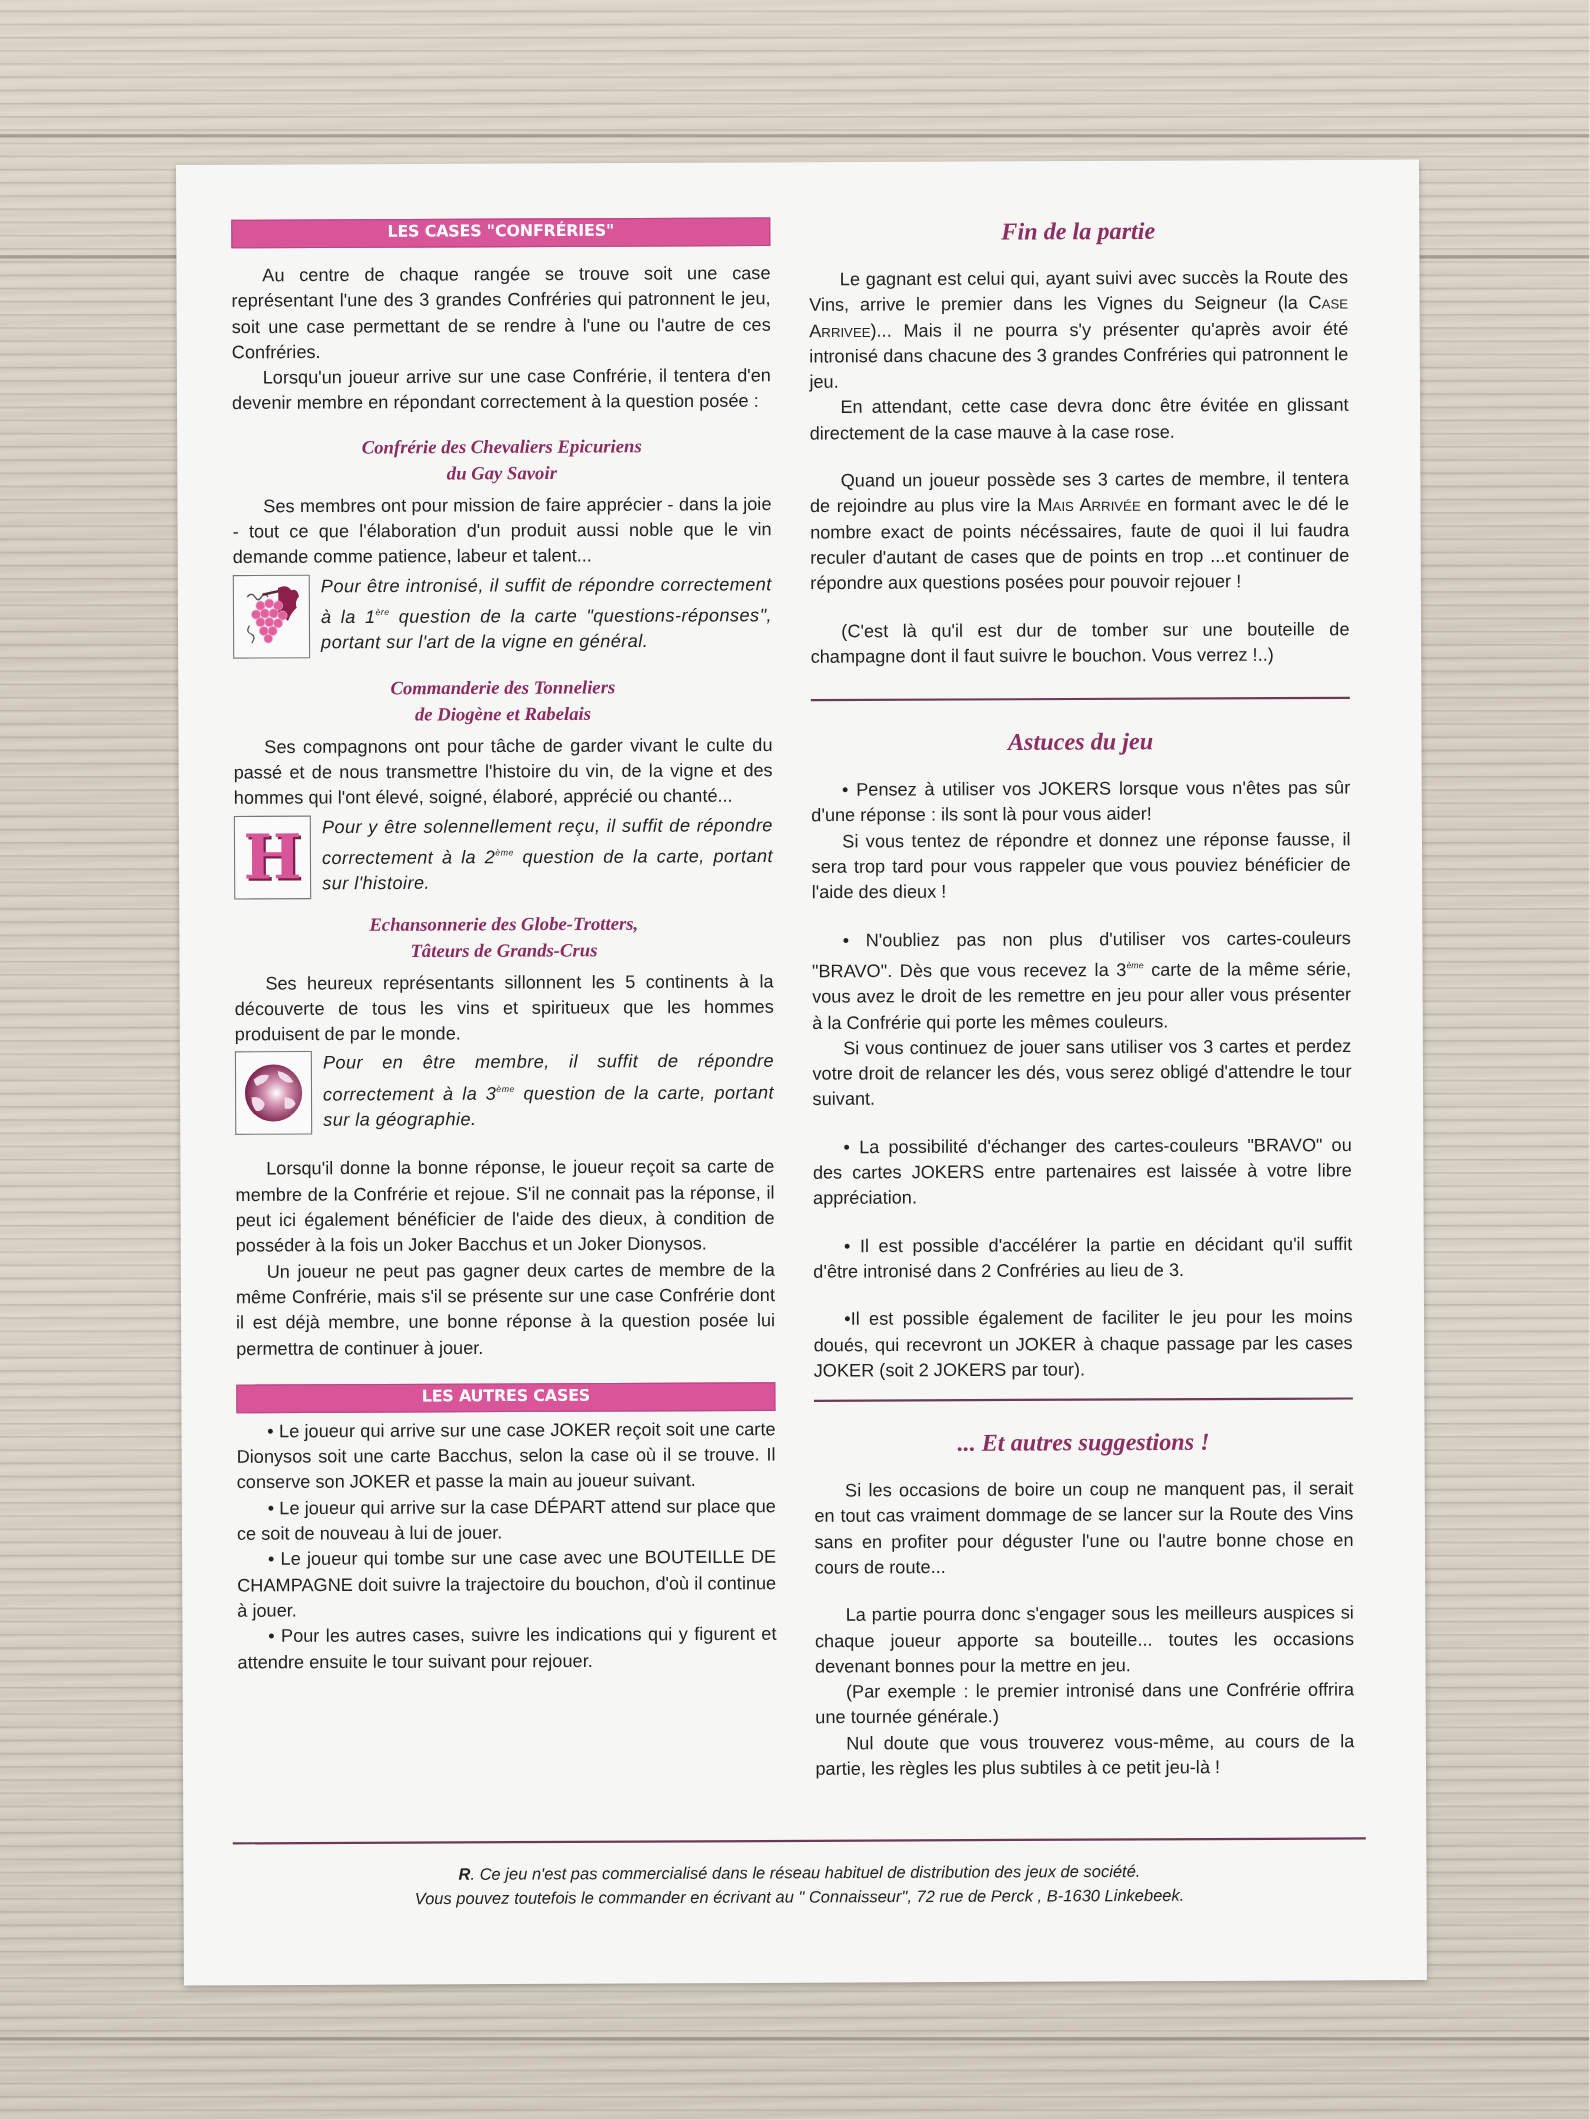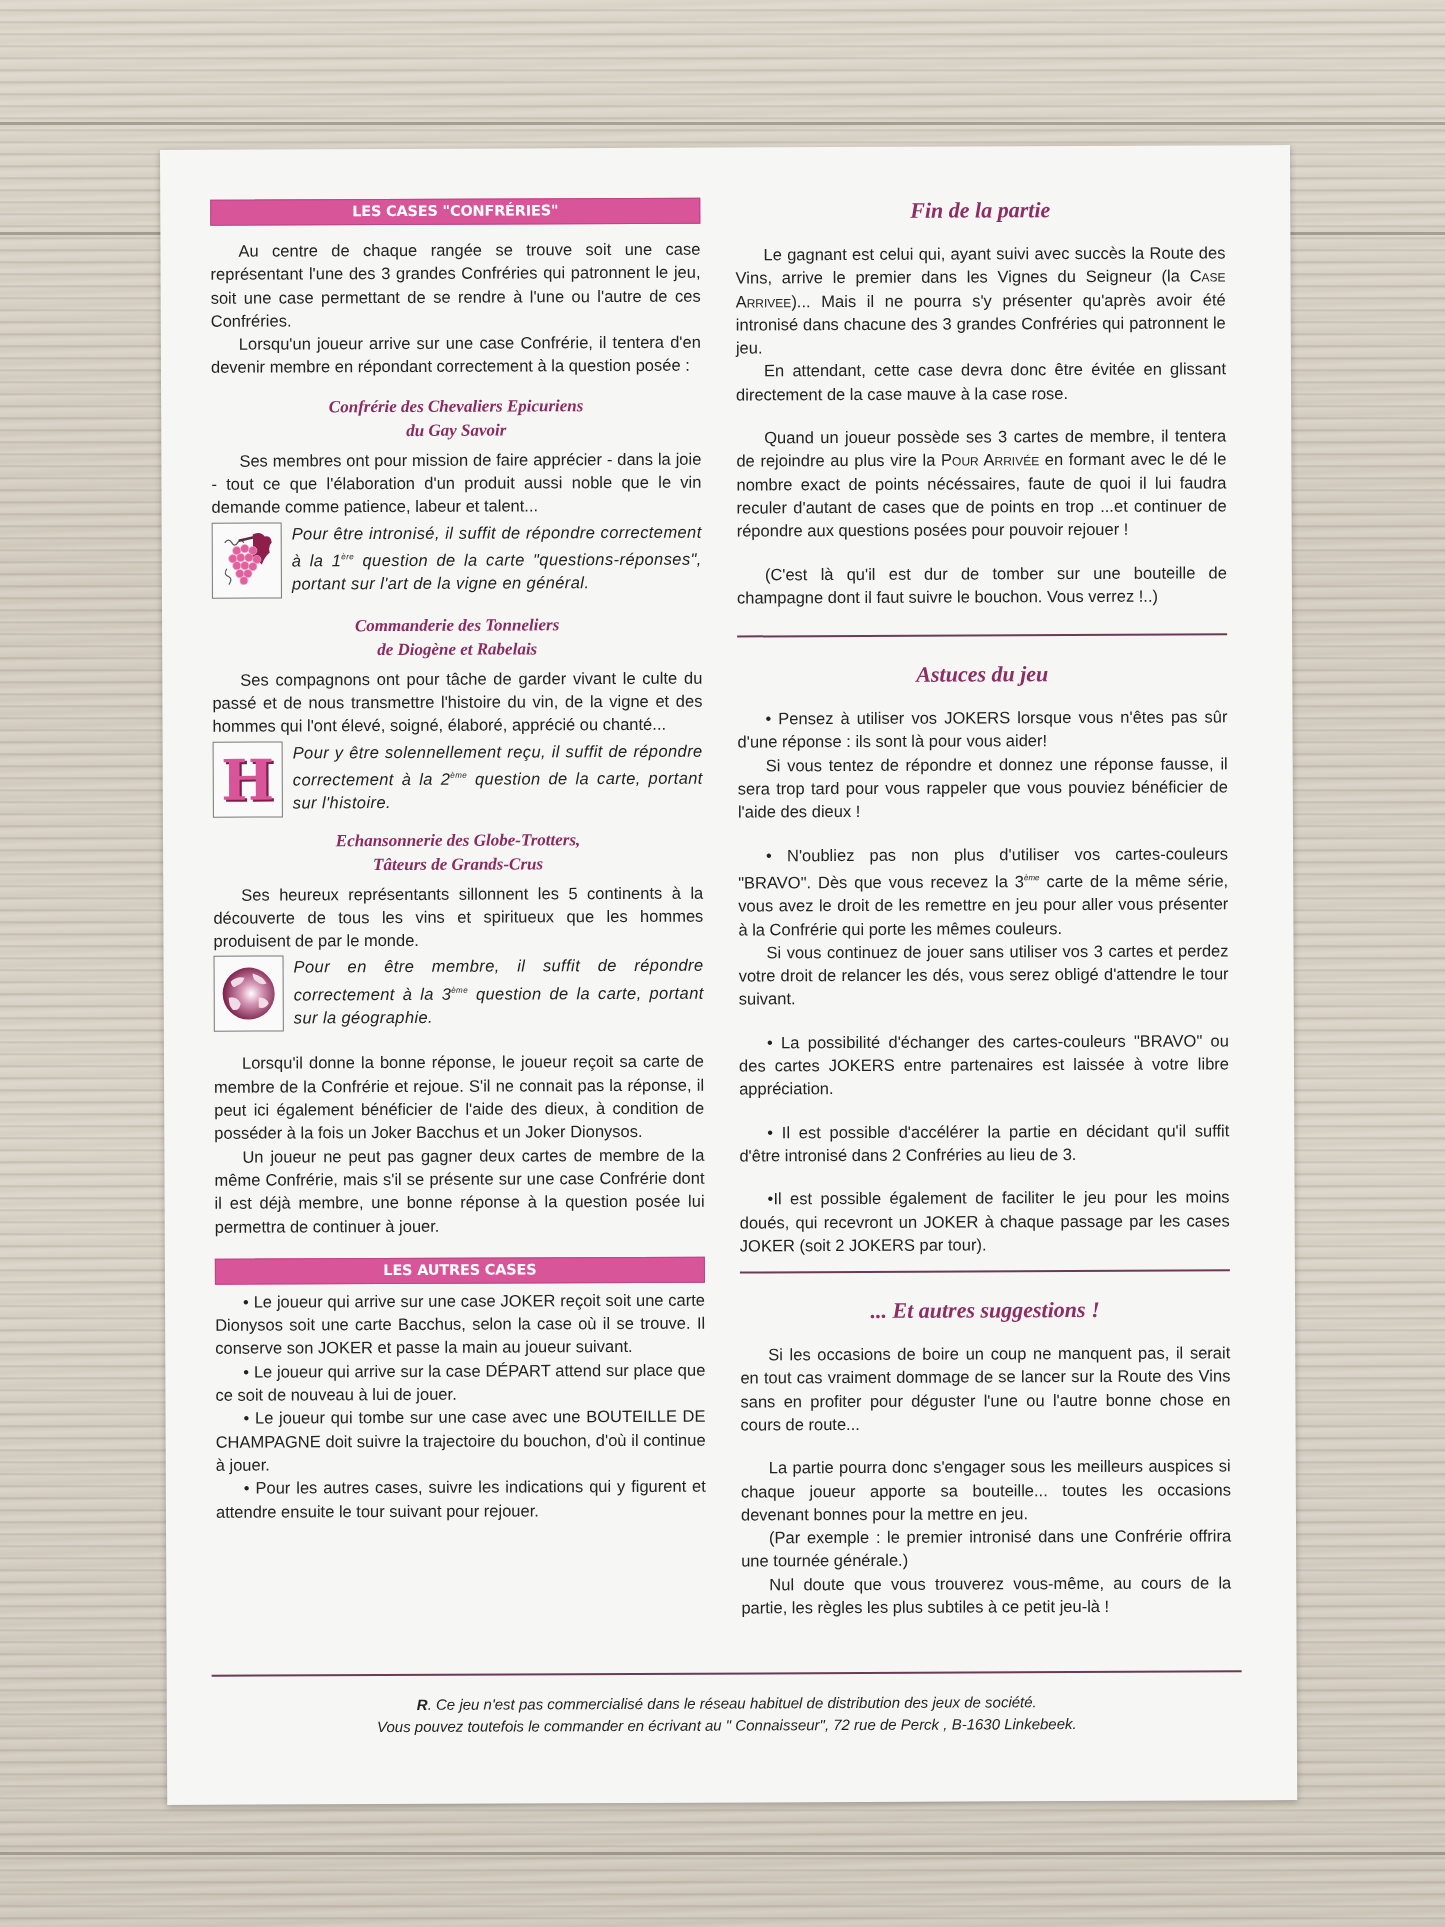--- a/index.html
+++ b/index.html
@@ -162,21 +162,21 @@
     <p>• Le joueur qui tombe sur une case avec une BOUTEILLE DE CHAMPAGNE doit suivre la trajectoire du bouchon, d'où il continue à jouer.</p>
     <p>• Pour les autres cases, suivre les indications qui y figurent et attendre ensuite le tour suivant pour rejouer.</p>
   </div>
 
   <div class="col col-right">
     <div>
       <div class="section-title">Fin de la partie</div>
       <p><span>Le gagnant est celui qui, ayant suivi avec succès la Route des Vins, arrive le premier dans les Vignes du Seigneur (la </span><span class="smallcaps">Case Arrivee</span><span>)...  Mais il ne pourra s'y présenter qu'après avoir été intronisé dans chacune des 3 grandes Confréries qui patronnent le jeu.</span></p>
       <p>En attendant, cette case devra donc être évitée en glissant directement de la case mauve à la case rose.</p>
       <div class="gap"></div>
-      <p><span>Quand un joueur possède ses 3 cartes de membre, il tentera de rejoindre au plus vire la </span><span class="smallcaps">Pour Arrivée</span><span> en formant avec le dé le nombre exact de points nécéssaires, faute de quoi il lui faudra reculer d'autant de cases que de points en trop ...et continuer de répondre aux questions posées pour pouvoir rejouer !</span></p>
+      <p><span>Quand un joueur possède ses 3 cartes de membre, il tentera de rejoindre au plus vire la </span><span class="smallcaps">Mais Arrivée</span><span> en formant avec le dé le nombre exact de points nécéssaires, faute de quoi il lui faudra reculer d'autant de cases que de points en trop ...et continuer de répondre aux questions posées pour pouvoir rejouer !</span></p>
       <div class="gap"></div>
       <p>(C'est là qu'il est dur de tomber sur une bouteille de champagne dont il faut suivre le bouchon. Vous verrez !..)</p>
     </div>
 
     <div class="rule"></div>
 
     <div>
       <div class="section-title">Astuces du jeu</div>
       <p>• Pensez à utiliser vos JOKERS lorsque vous n'êtes pas sûr d'une réponse : ils sont là pour vous aider!</p>
       <p>Si vous tentez de répondre et donnez une réponse fausse, il sera trop tard pour vous rappeler que vous pouviez bénéficier de l'aide des dieux !</p>

